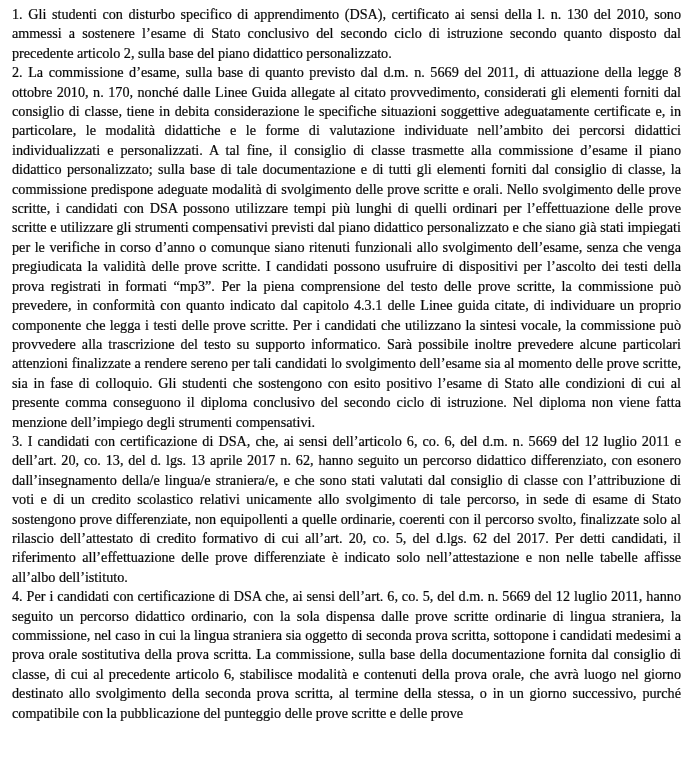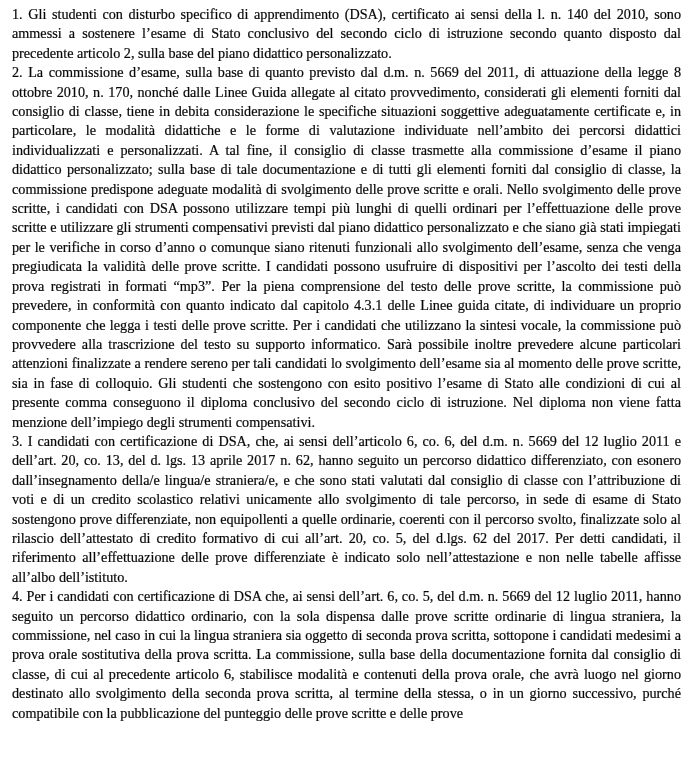--- a/index.html
+++ b/index.html
@@ -30,18 +30,18 @@
   .doc-text p {
     margin: 0;
     padding: 0;
   }
 </style>
 </head>
 <body>
 
 <div class="page">
   <div class="doc-text">
-    <p>1. Gli studenti con disturbo specifico di apprendimento (DSA), certificato ai sensi della l. n. 140 del 2010, sono ammessi a sostenere l’esame di Stato conclusivo del secondo ciclo di istruzione secondo quanto disposto dal precedente articolo 2, sulla base del piano didattico personalizzato.</p>
+    <p>1. Gli studenti con disturbo specifico di apprendimento (DSA), certificato ai sensi della l. n. 130 del 2010, sono ammessi a sostenere l’esame di Stato conclusivo del secondo ciclo di istruzione secondo quanto disposto dal precedente articolo 2, sulla base del piano didattico personalizzato.</p>
     <p>2. La commissione d’esame, sulla base di quanto previsto dal d.m. n. 5669 del 2011, di attuazione della legge 8 ottobre 2010, n. 170, nonché dalle Linee Guida allegate al citato provvedimento, considerati gli elementi forniti dal consiglio di classe, tiene in debita considerazione le specifiche situazioni soggettive adeguatamente certificate e, in particolare, le modalità didattiche e le forme di valutazione individuate nell’ambito dei percorsi didattici individualizzati e personalizzati. A tal fine, il consiglio di classe trasmette alla commissione d’esame il piano didattico personalizzato; sulla base di tale documentazione e di tutti gli elementi forniti dal consiglio di classe, la commissione predispone adeguate modalità di svolgimento delle prove scritte e orali. Nello svolgimento delle prove scritte, i candidati con DSA possono utilizzare tempi più lunghi di quelli ordinari per l’effettuazione delle prove scritte e utilizzare gli strumenti compensativi previsti dal piano didattico personalizzato e che siano già stati impiegati per le verifiche in corso d’anno o comunque siano ritenuti funzionali allo svolgimento dell’esame, senza che venga pregiudicata la validità delle prove scritte. I candidati possono usufruire di dispositivi per l’ascolto dei testi della prova registrati in formati “mp3”. Per la piena comprensione del testo delle prove scritte, la commissione può prevedere, in conformità con quanto indicato dal capitolo 4.3.1 delle Linee guida citate, di individuare un proprio componente che legga i testi delle prove scritte. Per i candidati che utilizzano la sintesi vocale, la commissione può provvedere alla trascrizione del testo su supporto informatico. Sarà possibile inoltre prevedere alcune particolari attenzioni finalizzate a rendere sereno per tali candidati lo svolgimento dell’esame sia al momento delle prove scritte, sia in fase di colloquio. Gli studenti che sostengono con esito positivo l’esame di Stato alle condizioni di cui al presente comma conseguono il diploma conclusivo del secondo ciclo di istruzione. Nel diploma non viene fatta menzione dell’impiego degli strumenti compensativi.</p>
     <p>3. I candidati con certificazione di DSA, che, ai sensi dell’articolo 6, co. 6, del d.m. n. 5669 del 12 luglio 2011 e dell’art. 20, co. 13, del d. lgs. 13 aprile 2017 n. 62, hanno seguito un percorso didattico differenziato, con esonero dall’insegnamento della/e lingua/e straniera/e, e che sono stati valutati dal consiglio di classe con l’attribuzione di voti e di un credito scolastico relativi unicamente allo svolgimento di tale percorso, in sede di esame di Stato sostengono prove differenziate, non equipollenti a quelle ordinarie, coerenti con il percorso svolto, finalizzate solo al rilascio dell’attestato di credito formativo di cui all’art. 20, co. 5, del d.lgs. 62 del 2017. Per detti candidati, il riferimento all’effettuazione delle prove differenziate è indicato solo nell’attestazione e non nelle tabelle affisse all’albo dell’istituto.</p>
     <p>4. Per i candidati con certificazione di DSA che, ai sensi dell’art. 6, co. 5, del d.m. n. 5669 del 12 luglio 2011, hanno seguito un percorso didattico ordinario, con la sola dispensa dalle prove scritte ordinarie di lingua straniera, la commissione, nel caso in cui la lingua straniera sia oggetto di seconda prova scritta, sottopone i candidati medesimi a prova orale sostitutiva della prova scritta. La commissione, sulla base della documentazione fornita dal consiglio di classe, di cui al precedente articolo 6, stabilisce modalità e contenuti della prova orale, che avrà luogo nel giorno destinato allo svolgimento della seconda prova scritta, al termine della stessa, o in un giorno successivo, purché compatibile con la pubblicazione del punteggio delle prove scritte e delle prove</p>
   </div>
 </div>
 
 </body></html>

